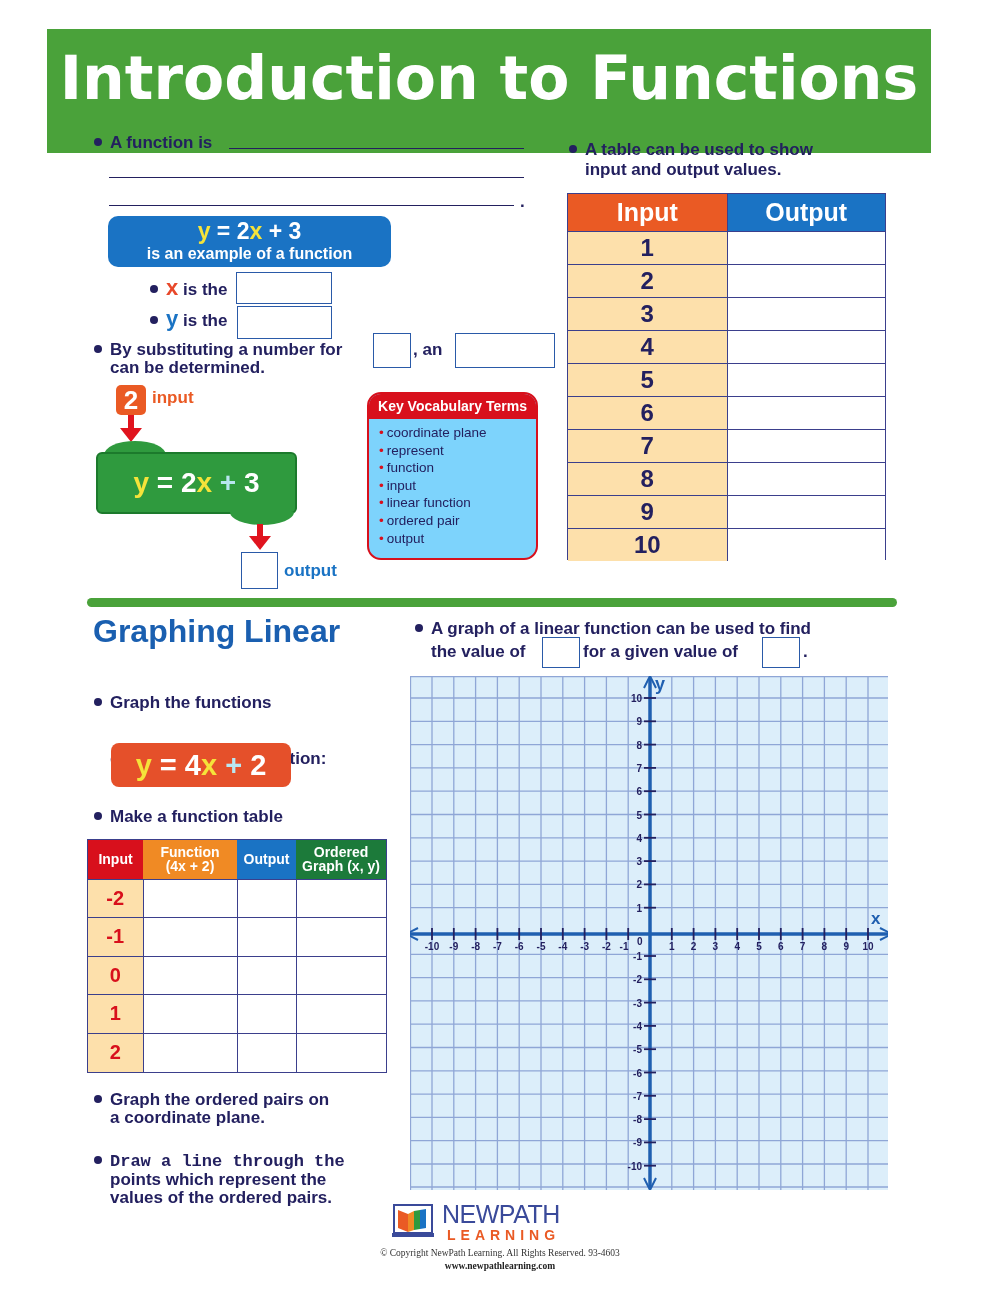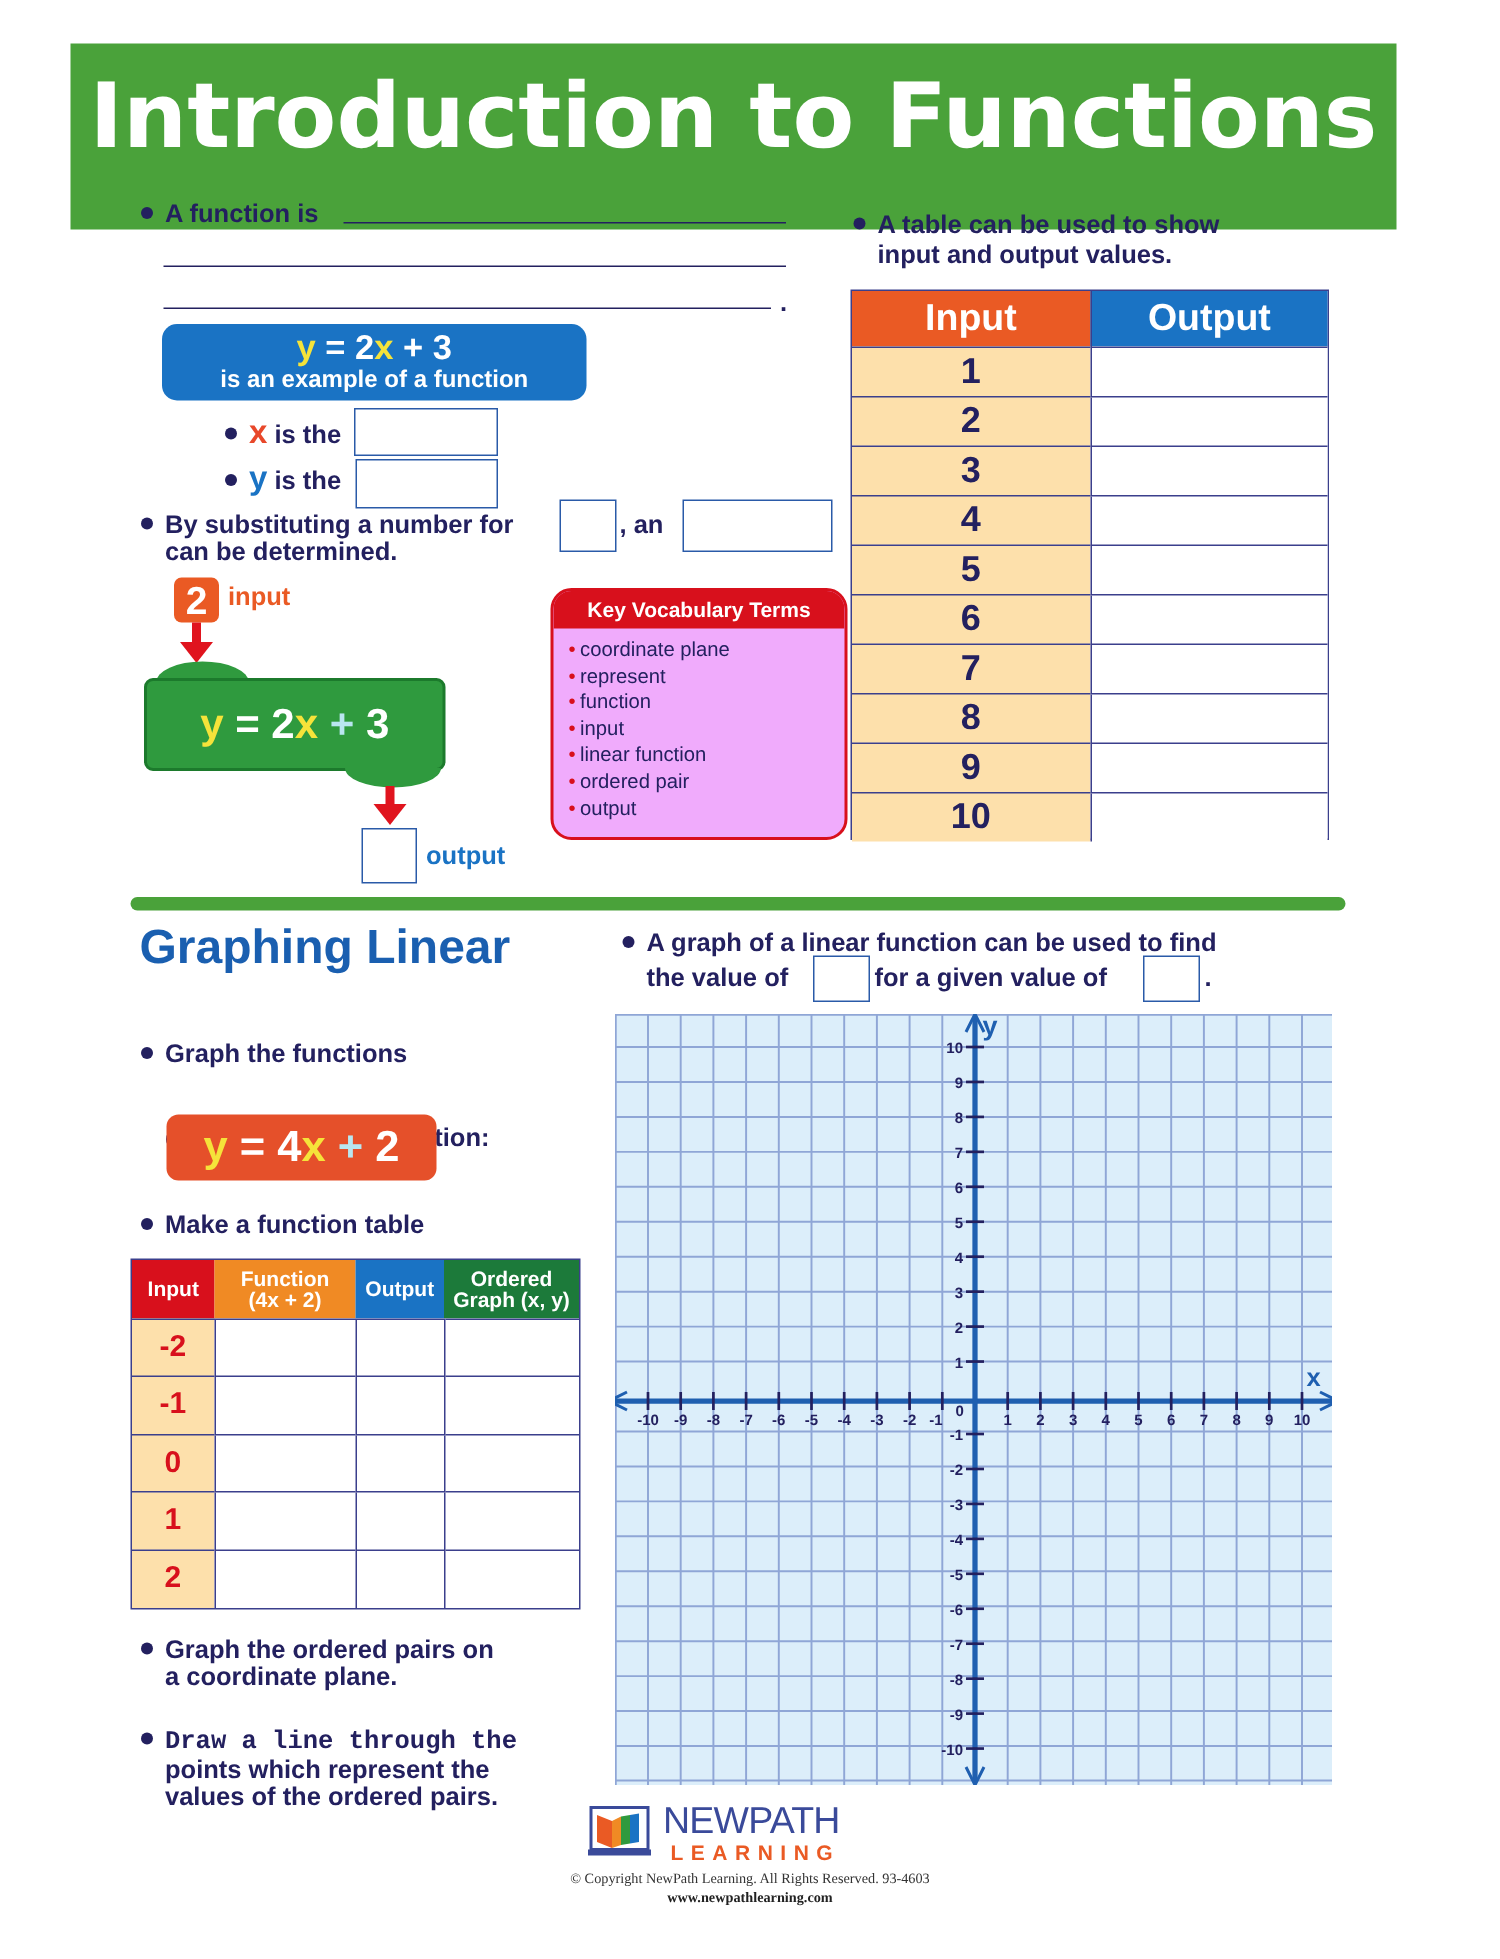--- a/index.html
+++ b/index.html
@@ -31,21 +31,21 @@
   .in-label { left: 152px; top: 388px; color: #ea5a24; font-size: 17px; font-weight: bold; }
   .arrow-shaft { background: #e0141e; width: 6px; }
   .arrow-head { width: 0; height: 0; border-left: 11px solid transparent; border-right: 11px solid transparent; border-top: 14px solid #e0141e; }
   .machine { left: 96px; top: 452px; width: 201px; height: 62px; background: #2f9a3e; border-radius: 6px; border: 2px solid #1c7a2c; }
   .machine .eq { color: #fff; font-size: 28px; font-weight: bold; text-align: center; line-height: 58px; }
   .machine .p { color: #b9e6f0; }
   .funnel { background: #2f9a3e; border-radius: 50% 50% 0 0 / 100% 100% 0 0; }
   .out-label { left: 284px; top: 561px; color: #1a73c4; font-size: 17px; font-weight: bold; }
 
   
-  .vocab { left: 367px; top: 392px; width: 198px; height: 168px; border: 2px solid #d8101c; border-radius: 14px; background: #f0abfc; overflow: hidden; }
+  .vocab { left: 367px; top: 392px; width: 171px; height: 168px; border: 2px solid #d8101c; border-radius: 14px; background: #7dd3fc; overflow: hidden; }
   .vocab-head { background: #d8101c; color: #fff; font-size: 14px; font-weight: bold; text-align: center; height: 25px; line-height: 25px; }
   .vocab ul { list-style: none; padding: 5px 0 0 10px; }
   .vocab li { font-size: 13.5px; line-height: 17.6px; color: #23205f; }
   .vocab li::before { content: "\2022"; color: #d8101c; margin-right: 3px; }
 
   
   .io { left: 567px; top: 193px; width: 319px; border-collapse: collapse; }
   .io th { height: 37px; color: #fff; font-size: 25px; font-weight: bold; }
   .io td { height: 33px; border-top: 1.5px solid #3b3f8c; font-size: 24px; font-weight: bold; text-align: center; color: #23205f; }
   .io .c1 { background: #fde0ab; width: 159px; border-right: 1.5px solid #3b3f8c; }

